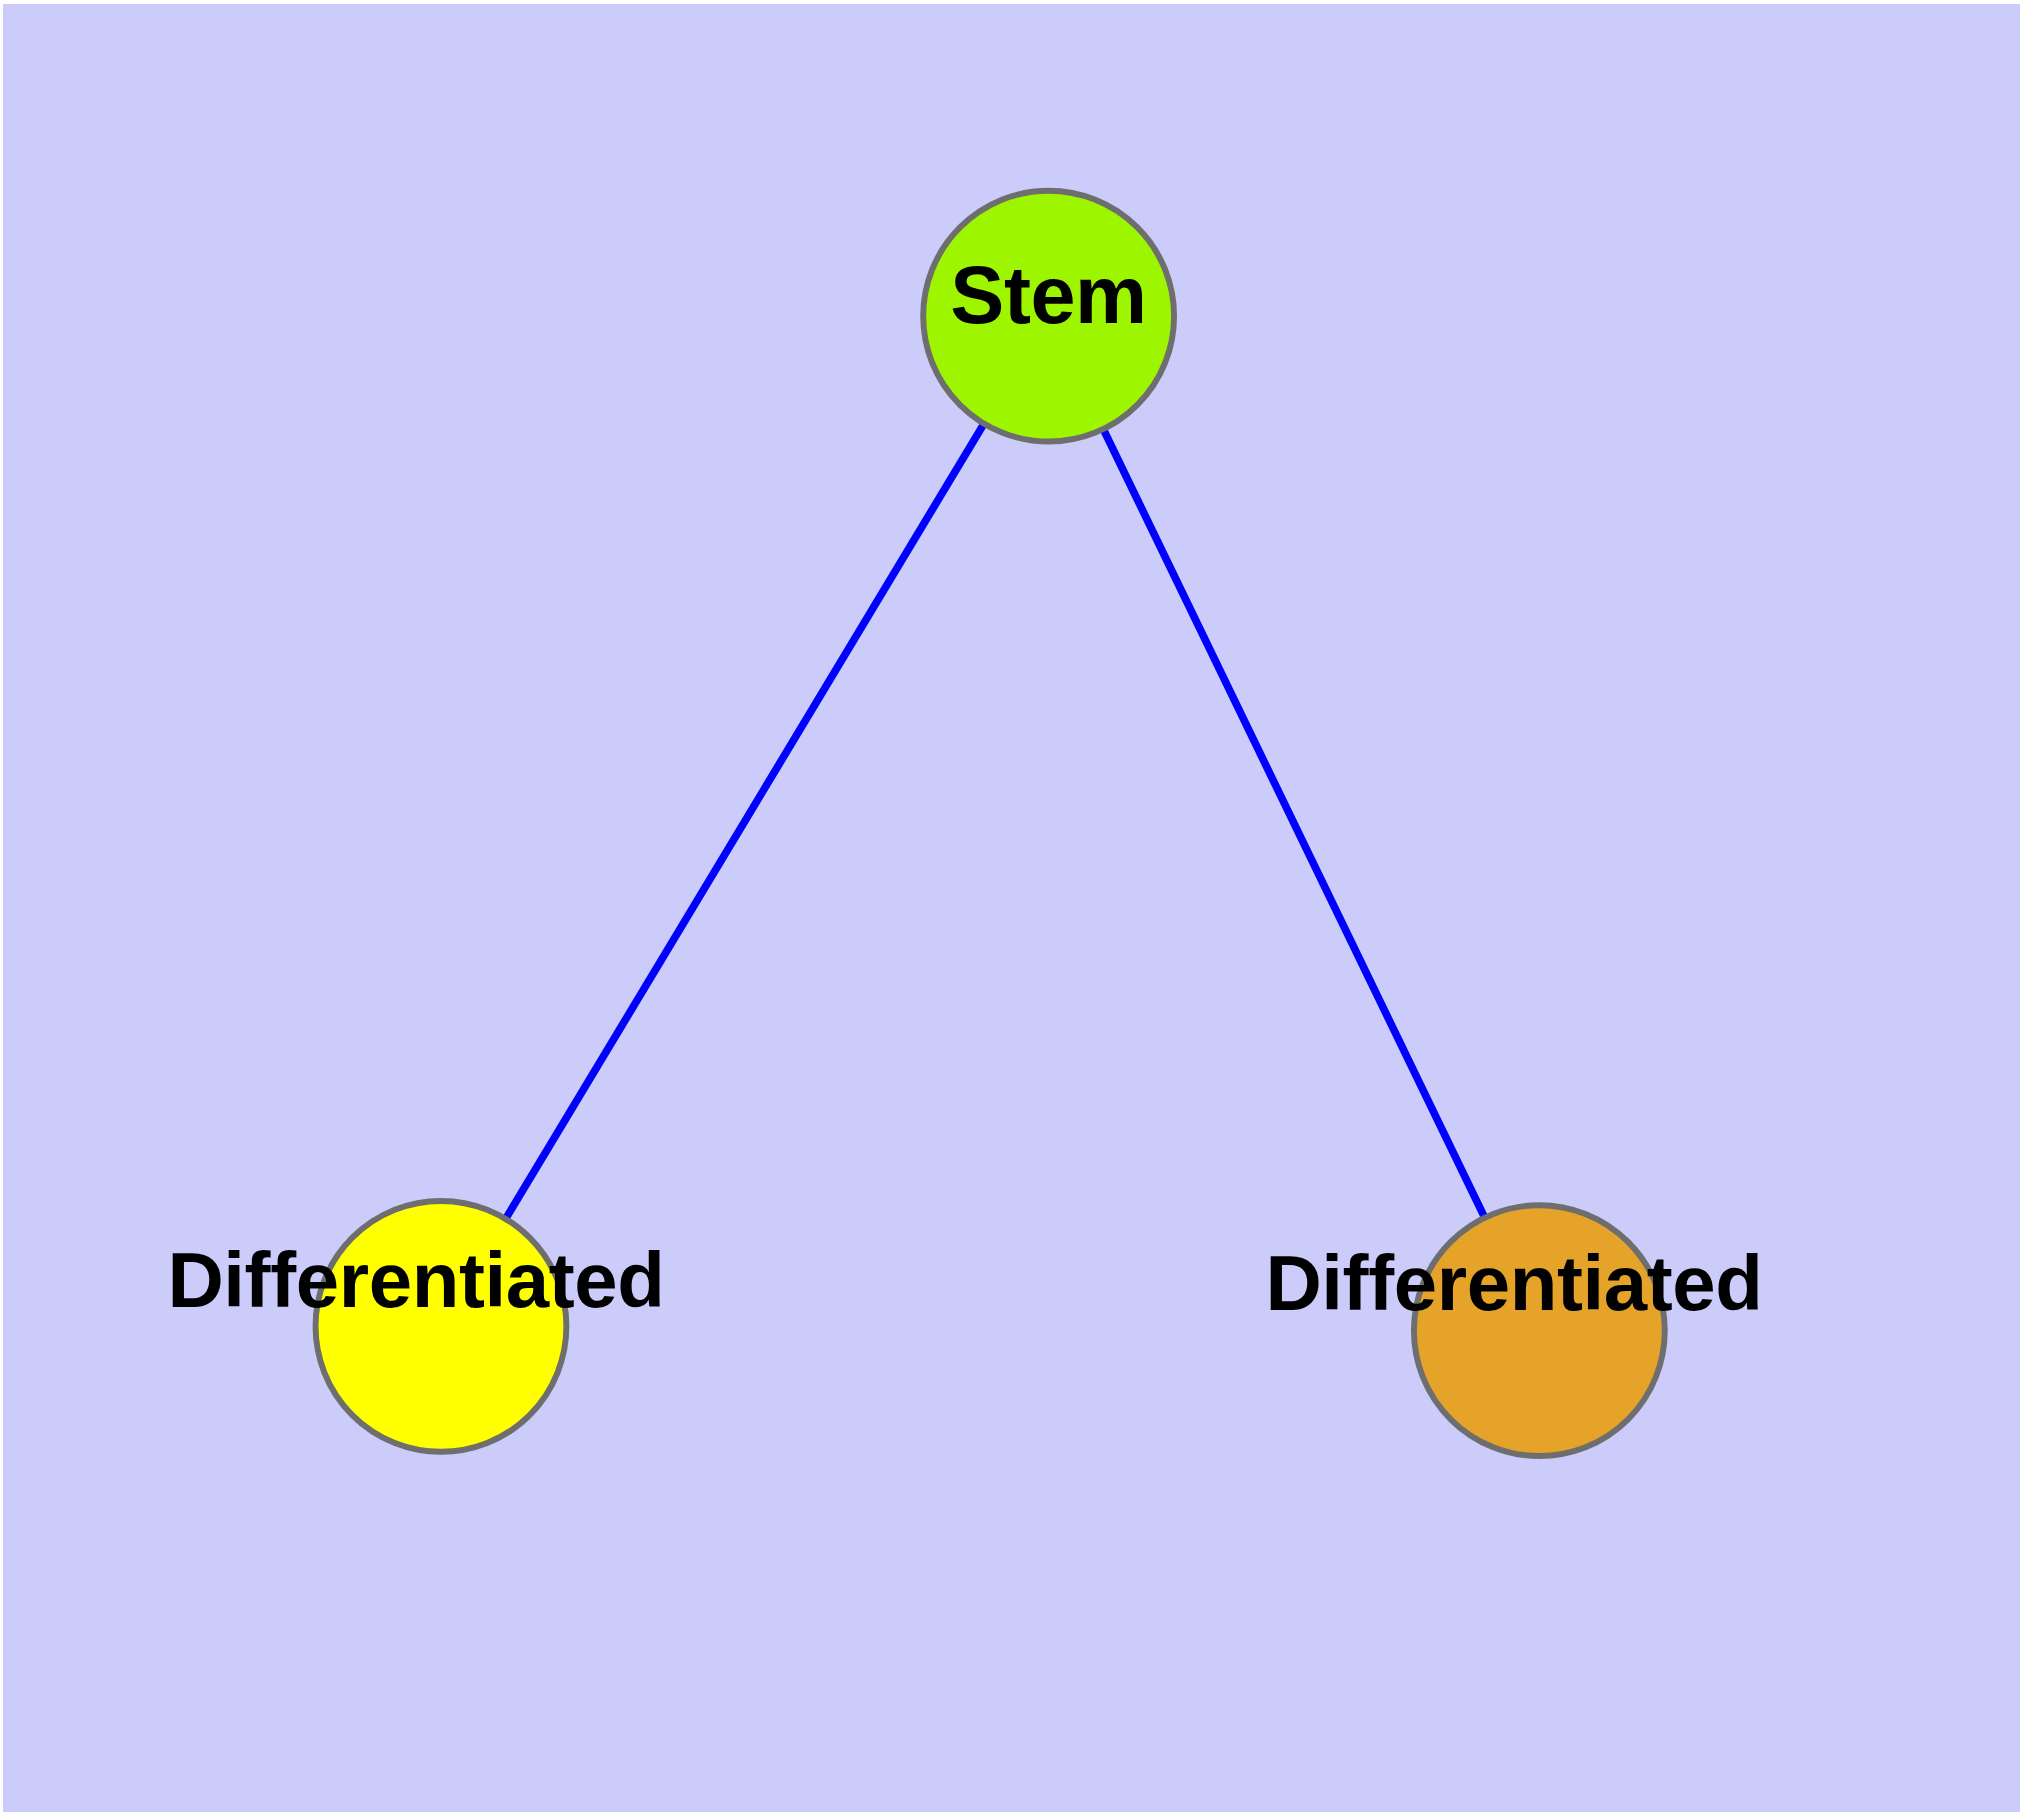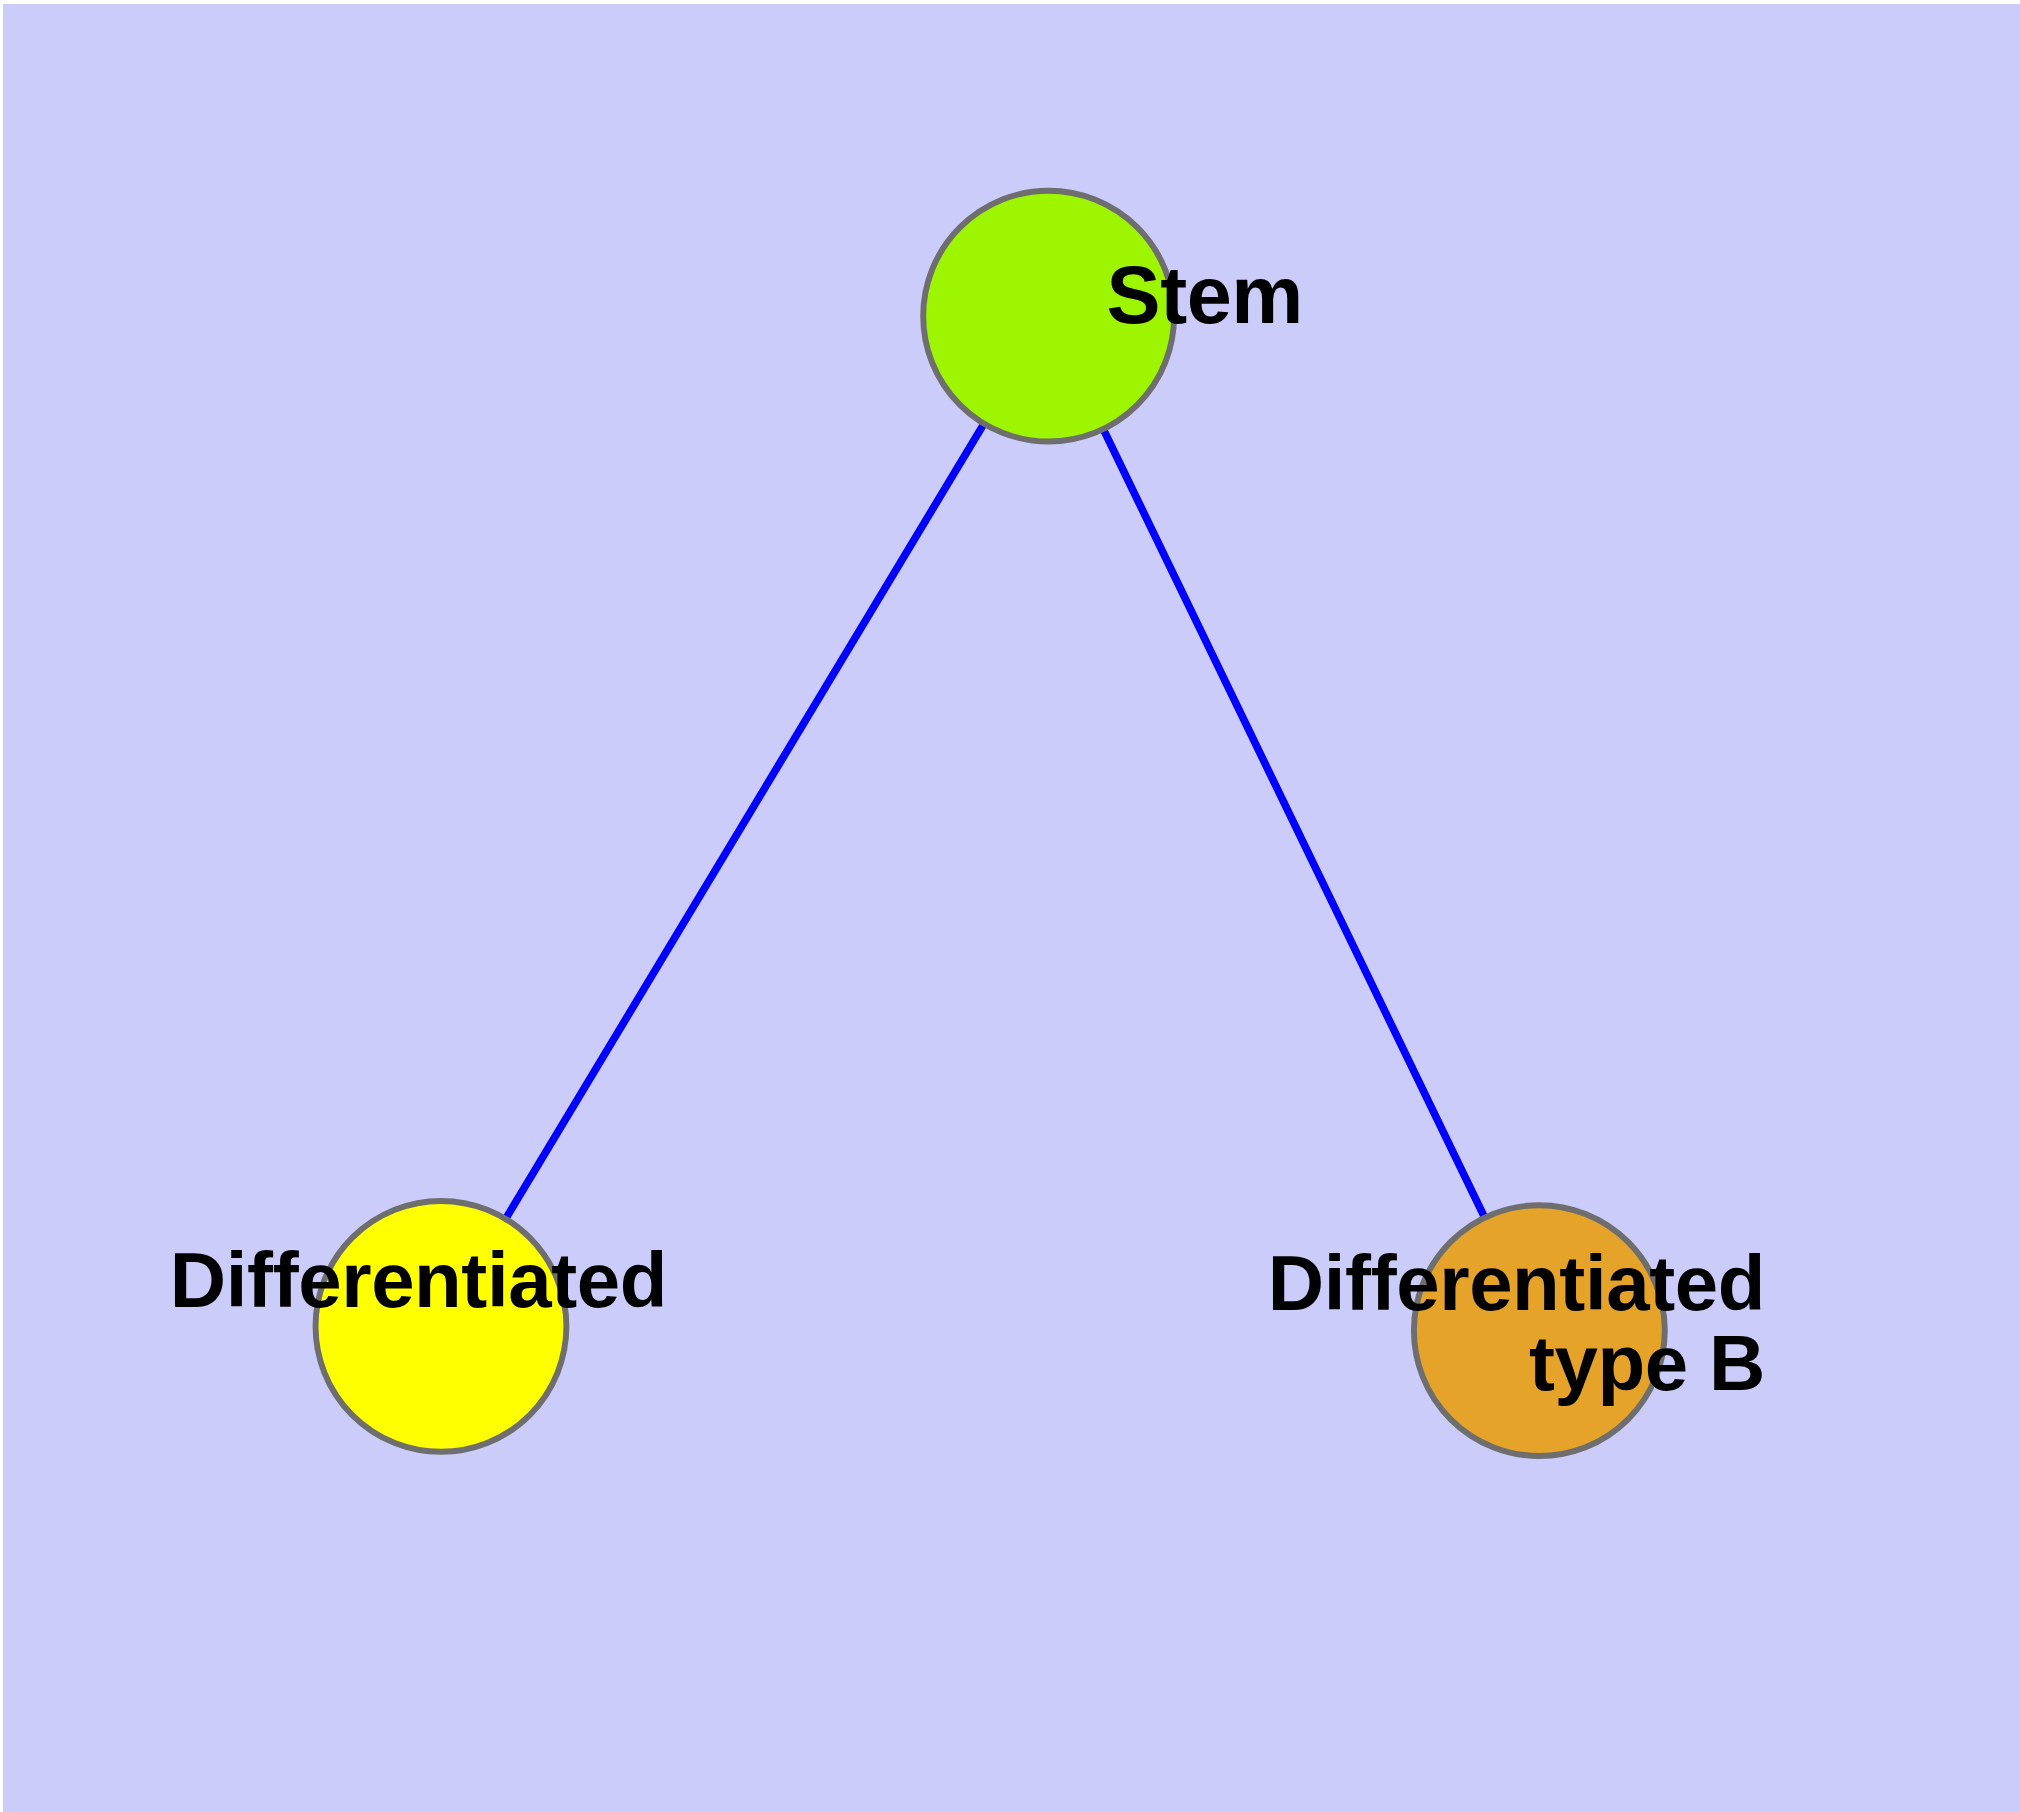--- a/index.html
+++ b/index.html
@@ -26,21 +26,21 @@
   svg.graph-svg {
     position: absolute;
     left: 0;
     top: 0;
     width: 2021px;
     height: 1812px;
     display: block;
   }
   .node-label {
     position: absolute;
-    text-align: right;
+    text-align: center;
     color: #000000;
     font-weight: bold;
     line-height: 1.02;
     white-space: pre;
     pointer-events: none;
     letter-spacing: -0.4px;
   }
   .label-stem {
     font-size: 81px;
     left: 794px;
@@ -73,15 +73,15 @@
 
     <circle cx="1237" cy="373" r="148" fill="#9ef500" stroke="#6e6e6e" stroke-width="7"></circle>
     <circle cx="520" cy="1565" r="148" fill="#ffff00" stroke="#6e6e6e" stroke-width="7"></circle>
     <circle cx="1816" cy="1570" r="148" fill="#e5a329" stroke="#6e6e6e" stroke-width="7"></circle>
   </svg>
 
   <div class="node-label label-stem"><span>Stem</span></div>
 
   <div class="node-label label-a"><span>Differentiated</span><br></div>
 
-  <div class="node-label label-b"><span>Differentiated</span><br><span>type B</span></div>
+  <div class="node-label label-b"><span>Differentiated</span><br></div>
 </div>
 
 
 </body></html>

